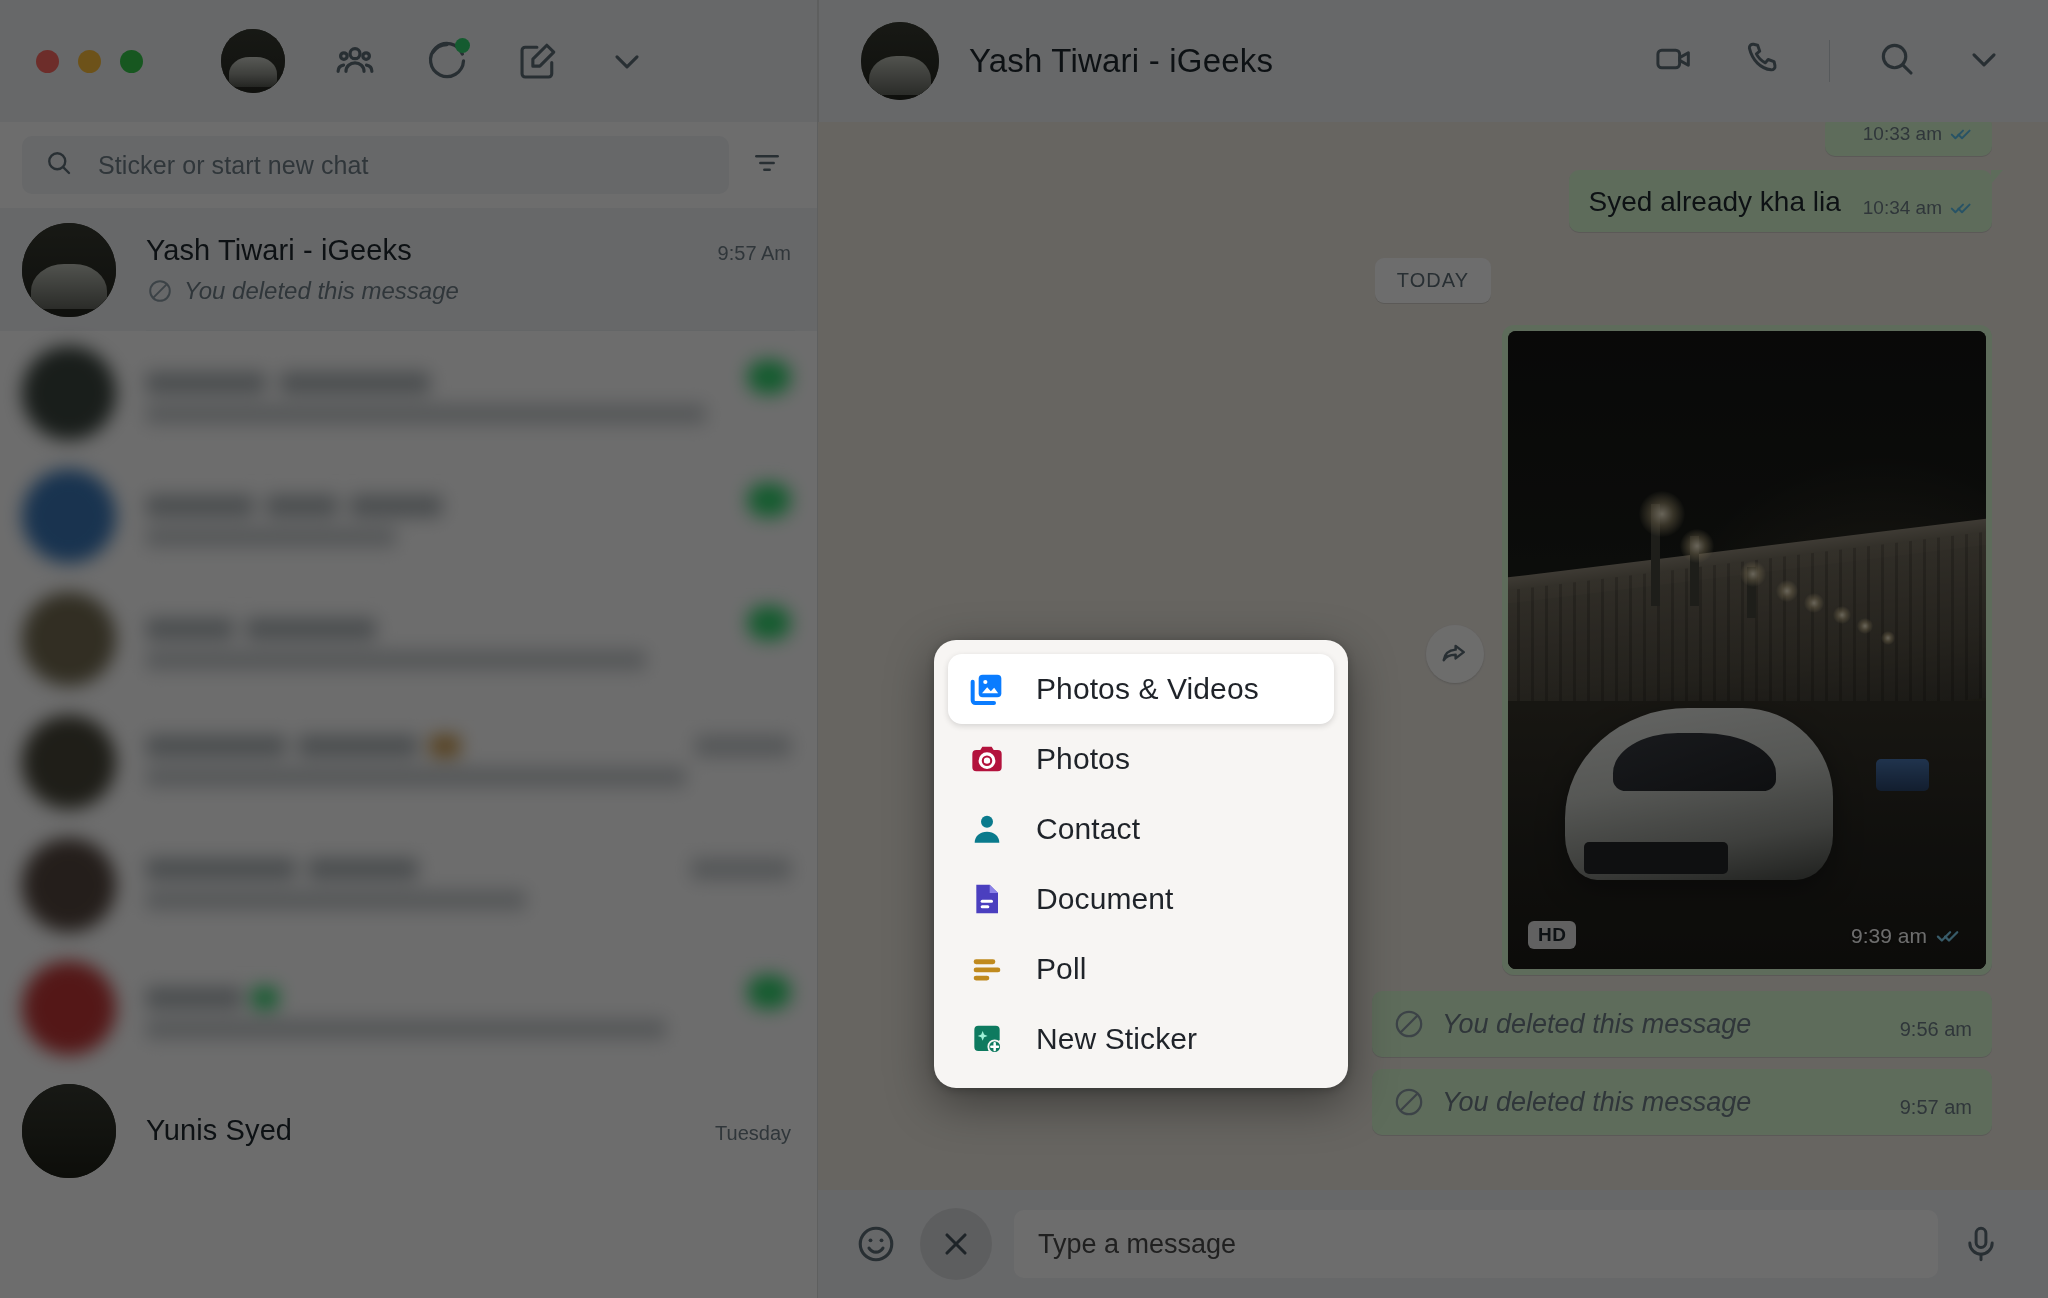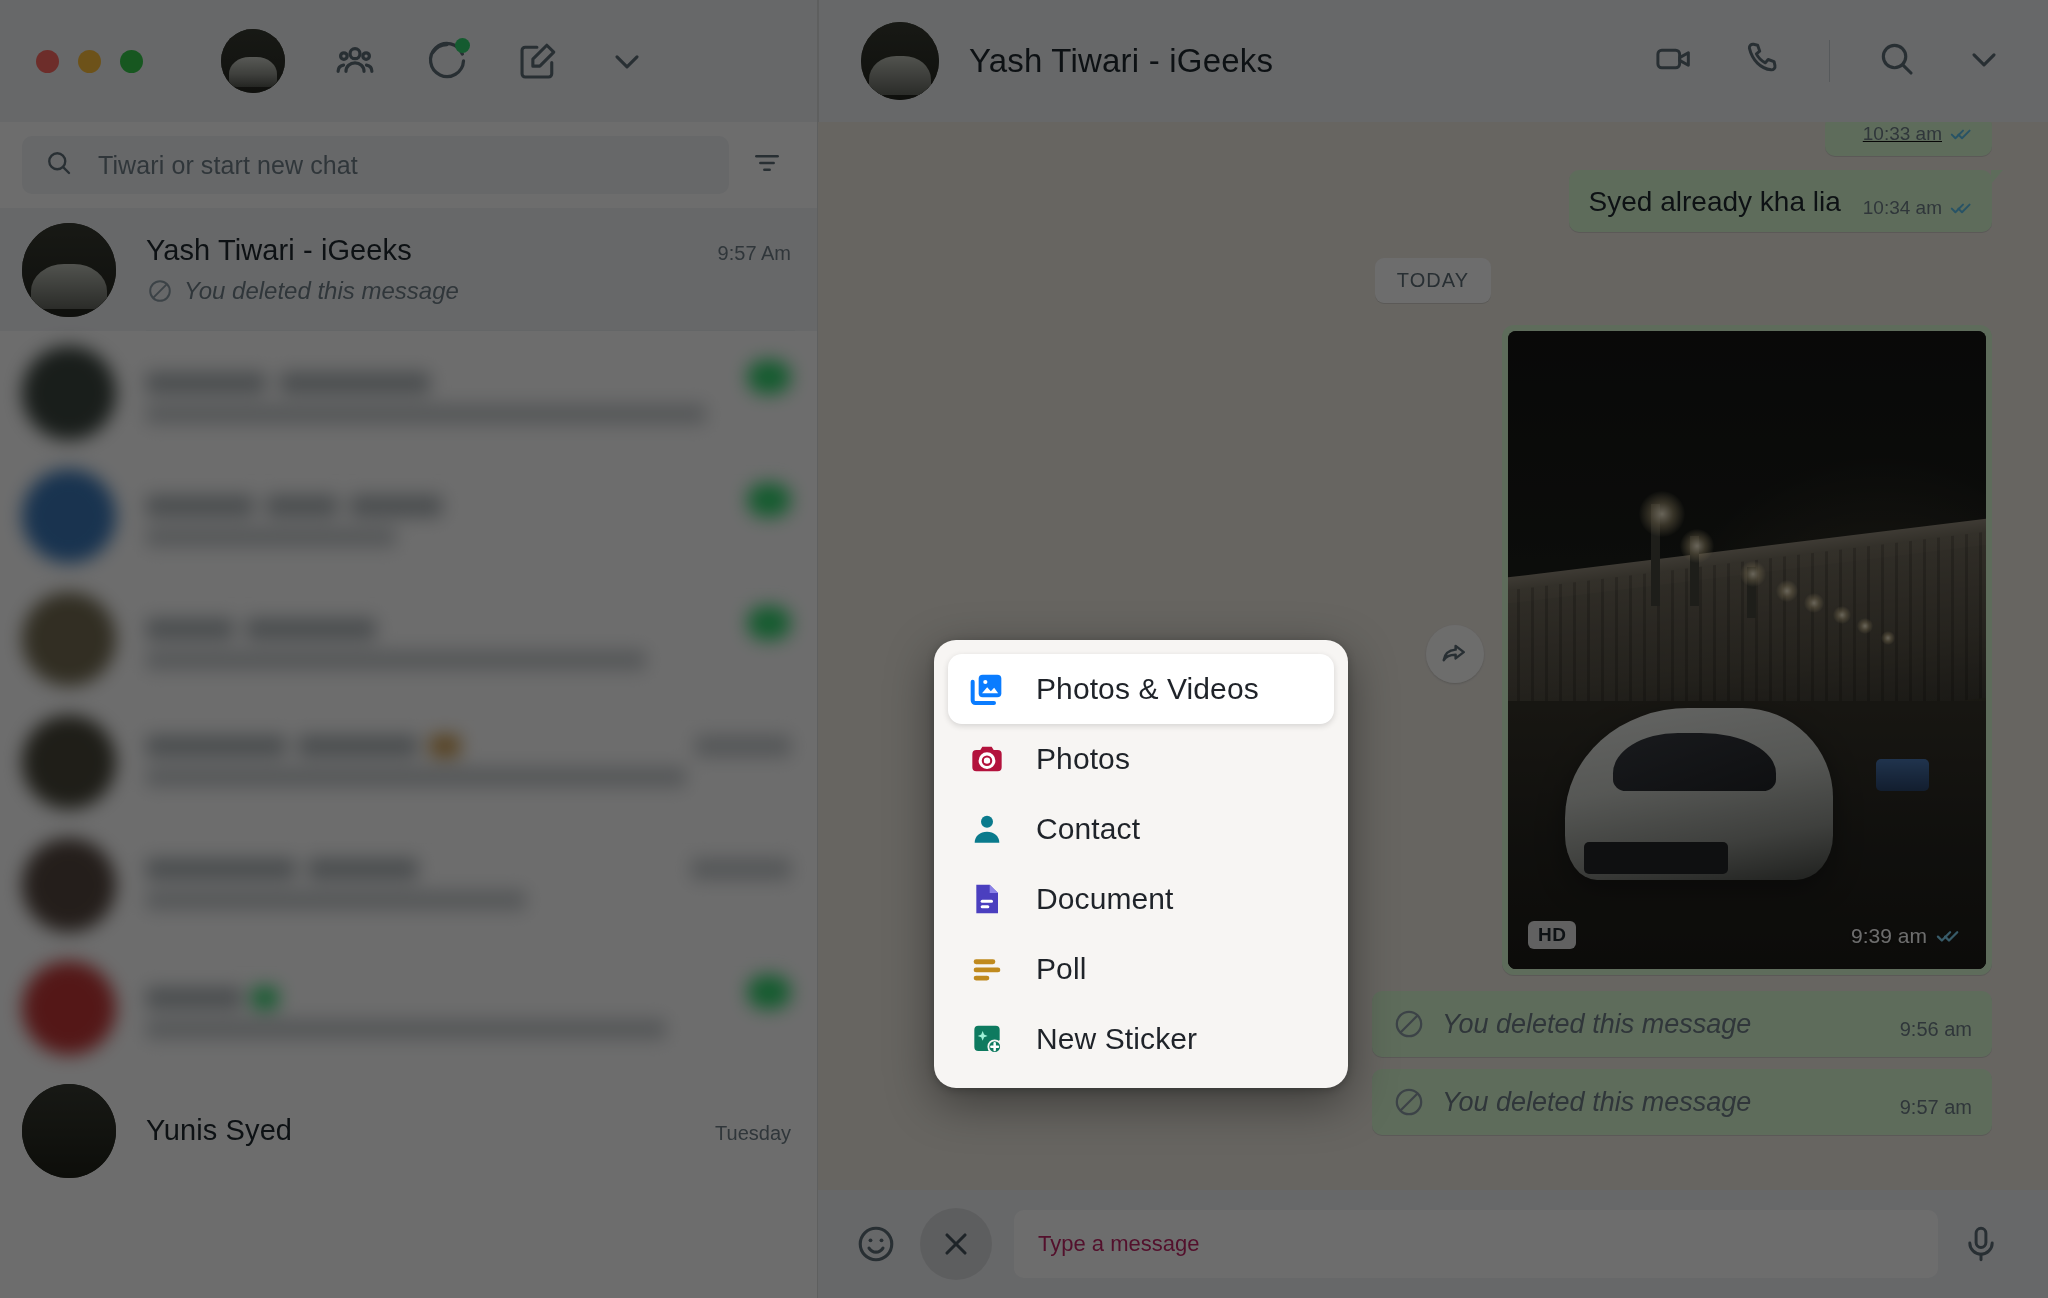--- a/index.html
+++ b/index.html
@@ -337,21 +337,21 @@
     background:rgba(0,0,0,.10);
     display:flex; align-items:center; justify-content:center;
     color:#3b4a54;
   }
   .comp-input {
     flex:1; height:68px;
     background:#ffffff; border-radius:10px;
     display:flex; align-items:center;
     padding:0 24px;
   }
-  .comp-ph { font-size:22px; color:#be185d; }
+  .comp-ph { font-size:27px; color:#404040; }
 
   
   #attach-menu {
     position:absolute;
     left:934px; top:640px;
     width:414px;
     background:#f7f5f3;
     border-radius:22px;
     padding:14px 14px;
     box-shadow:0 14px 48px rgba(0,0,0,.42), 0 2px 8px rgba(0,0,0,.22);
@@ -426,21 +426,21 @@
     </div>
 
     <div class="l-search-row">
       <div class="searchbox">
         <span class="sicon">
           <svg width="30" height="30" viewBox="0 0 24 24" fill="none" stroke="currentColor" stroke-width="1.9" stroke-linecap="round">
             <circle cx="10.6" cy="10.6" r="6.4"></circle>
               <path d="M15.3 15.3L20 20"></path>
           </svg>
         </span>
-        <span class="sph">Tiwari or start new chat</span>
+        <span class="sph">Sticker or start new chat</span>
       </div>
       <div class="filter-btn">
         <svg width="32" height="32" viewBox="0 0 24 24" fill="none" stroke="currentColor" stroke-width="1.9" stroke-linecap="round">
           <path d="M4 7h16"></path>
             <path d="M7 12h10"></path>
             <path d="M10 17h4"></path>
         </svg>
       </div>
     </div>
 
@@ -613,21 +613,21 @@
           <svg width="40" height="40" viewBox="0 0 24 24" fill="none" stroke="currentColor" stroke-width="1.9" stroke-linecap="round" stroke-linejoin="round">
             <path d="M6 9.5l6 6 6-6"></path>
           </svg>
         </span>
       </div>
     </div>
 
     <div class="convo">
 
       <div class="msg-row" style="margin-top:-6px;">
-        <div class="bubble-out" style="padding:6px 18px 10px 20px;text-decoration:underline;">
+        <div class="bubble-out" style="padding:6px 18px 10px 20px;">
           <div class="b-inline">
             <span class="b-meta">
               <span>10:33 am</span>
               <span class="tick">
                 <svg width="24" height="24" viewBox="0 0 24 24" fill="none" stroke="currentColor" stroke-width="2" stroke-linecap="round" stroke-linejoin="round">
                   <path d="M1.8 12.6l3.6 3.6L13 8.6"></path>
                     <path d="M8.4 12.6l3.6 3.6L19.6 8.6"></path>
                 </svg>
               </span>
             </span>

